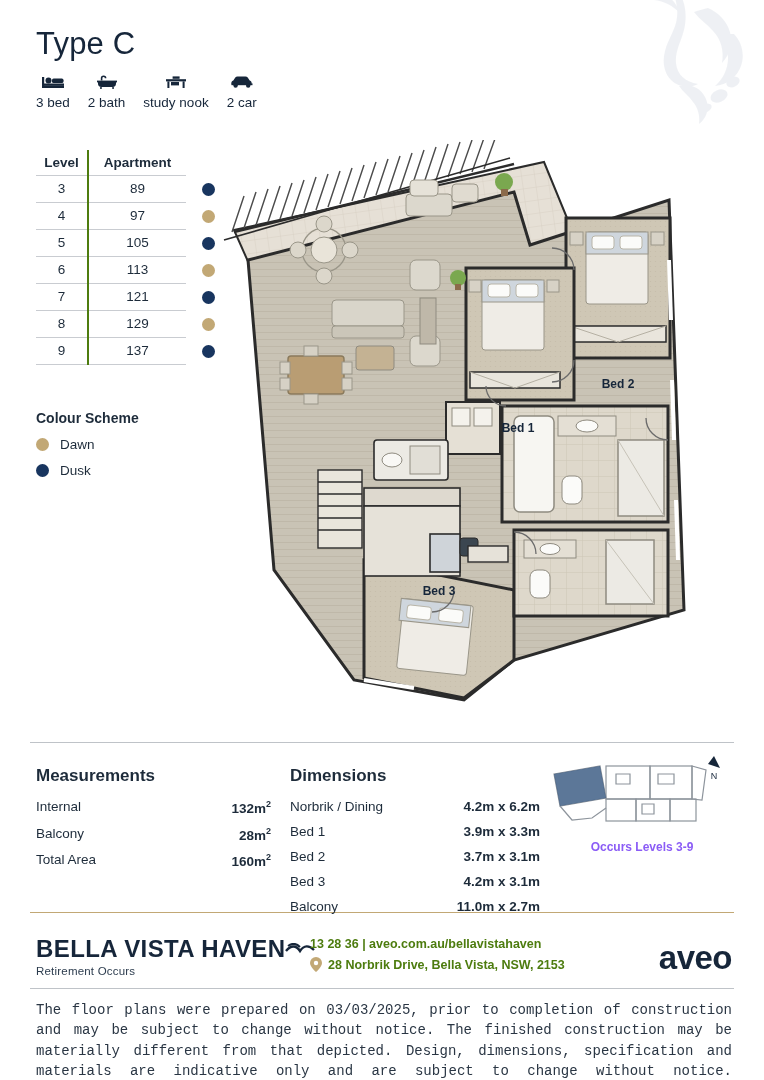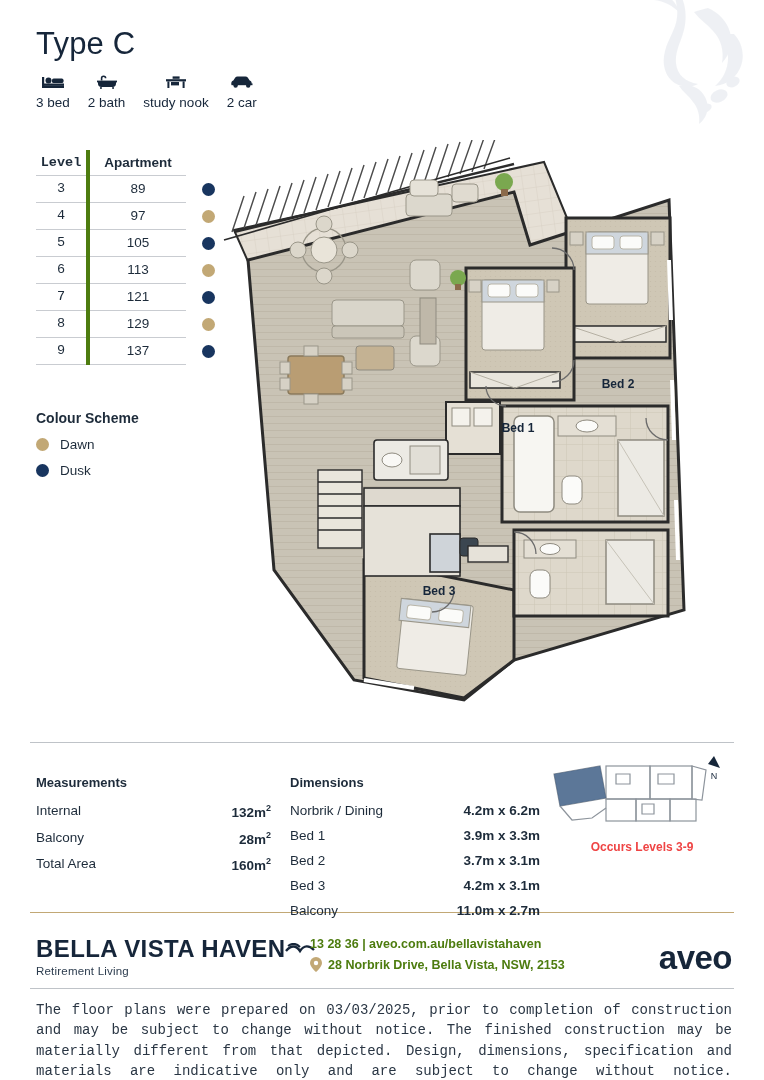--- a/index.html
+++ b/index.html
@@ -53,21 +53,21 @@
     border-collapse: collapse;
     font-size: 13.5px;
   }
   .lvl-table th, .lvl-table td {
     border-bottom: 1px solid #c9ccd1;
     padding: 5px 0 6px;
     text-align: center;
     font-weight: 400;
   }
   .lvl-table th { font-weight: 700; font-size: 13.5px; padding-bottom: 5px; }
-  .lvl-table th:nth-child(1), .lvl-table td:nth-child(1) { width: 52px; border-right: 4px solid #4d7c0f; font-family: Liberation Mono, monospace; }
+  .lvl-table th:nth-child(1), .lvl-table td:nth-child(1) { width: 52px; border-right: 2px solid #4d7c0f; }
   .lvl-table th:nth-child(2), .lvl-table td:nth-child(2) { width: 98px; }
   .lvl-table th:nth-child(3), .lvl-table td:nth-child(3) { width: 45px; border-bottom: none; }
   .lvl-table th:nth-child(3) { border-bottom: none; }
   .dot {
     display: inline-block;
     width: 13px; height: 13px;
     border-radius: 50%;
     vertical-align: middle;
   }
   .dot.dusk { background: #18355f; }
@@ -94,29 +94,29 @@
     width: 704px;
     height: 1px;
     background: #bfc3c8;
   }
   .rule.r1 { top: 742px; }
   .rule.r2 { top: 912px; background: #c2a875; }
   .rule.r3 { top: 988px; background: #bfc3c8; }
 
   .measure { position: absolute; left: 36px; top: 758px; width: 235px; }
   .dims { position: absolute; left: 290px; top: 758px; width: 250px; }
-  .sec-h { font-size: 13px; font-weight: 700; margin: 17px 0 13px; }
+  .sec-h { font-size: 17px; font-weight: 700; margin: 8px 0 13px; }
   .kv { display: flex; justify-content: space-between; font-size: 13.5px; margin-bottom: 10px; }
   .kv .k { font-weight: 400; }
   .kv .v { font-weight: 700; }
   .kv .v sup { font-size: 9px; }
 
   
   .siteplan { position: absolute; left: 548px; top: 752px; width: 188px; }
-  .occurs { text-align: center; font-size: 12px; font-weight: 700; margin-top: 6px; color: #ef4444; }
+  .occurs { text-align: center; font-size: 12px; font-weight: 700; margin-top: 6px; color: #8b5cf6; }
 
   
   .footer { position: absolute; left: 0; top: 925px; width: 764px; height: 60px; }
   .brand { position: absolute; left: 36px; top: 10px; }
   .brand .bname {
     font-size: 24px; font-weight: 700; letter-spacing: .4px; color: #16263a;
     display: flex; align-items: center; 
   }
   .brand .btag { font-size: 11.5px; color: #2c3c4e; margin-top: 2px; letter-spacing: .2px; }
   .contact { position: absolute; left: 310px; top: 12px; font-size: 12.5px; font-weight: 700; color: #4d7c0f; }
@@ -510,21 +510,21 @@
 
 <div class="footer">
   <div class="brand">
     <div class="bname">
       <span>BELLA VISTA HAVEN</span>
       <svg width="30" height="12" viewBox="0 0 30 12">
         <path d="M1 8c5-6 10-6 14 0 4-6 9-6 14-1" fill="none" stroke="#16263a" stroke-width="2.4"></path>
         <path d="M3 3c4-3 8-3 12 1" fill="none" stroke="#16263a" stroke-width="2"></path>
       </svg>
     </div>
-    <div class="btag">Retirement Living</div>
+    <div class="btag">Retirement Occurs</div>
   </div>
 
   <div class="contact">
     <div>13 28 36 | aveo.com.au/bellavistahaven</div>
     <div class="line2">
       <svg width="12" height="15" viewBox="0 0 12 15">
         <path d="M6 0a6 6 0 0 0-6 6c0 4 6 9 6 9s6-5 6-9a6 6 0 0 0-6-6z" fill="#c2a875"></path>
         <circle cx="6" cy="6" r="2.2" fill="#ffffff"></circle>
       </svg>
       <span>28 Norbrik Drive, Bella Vista, NSW, 2153</span>

